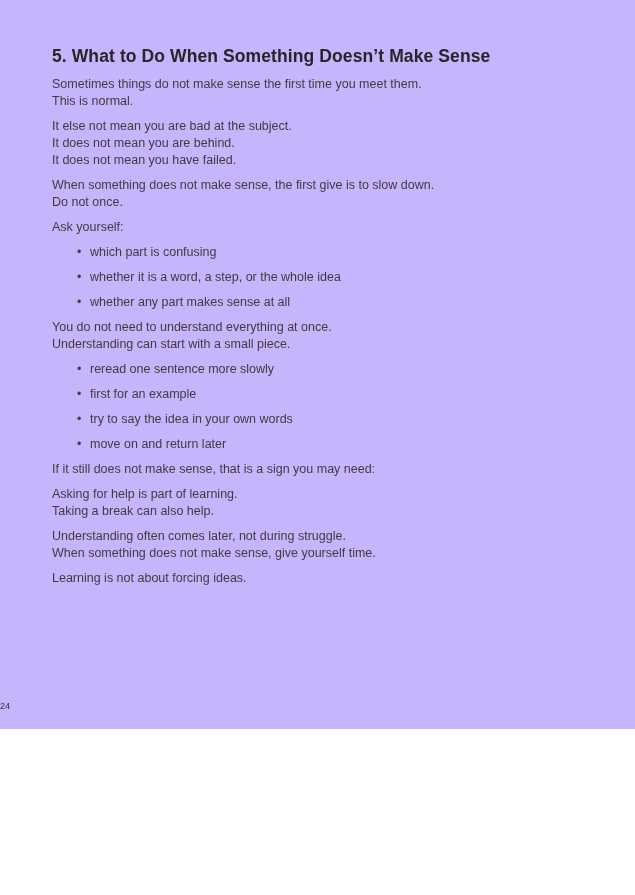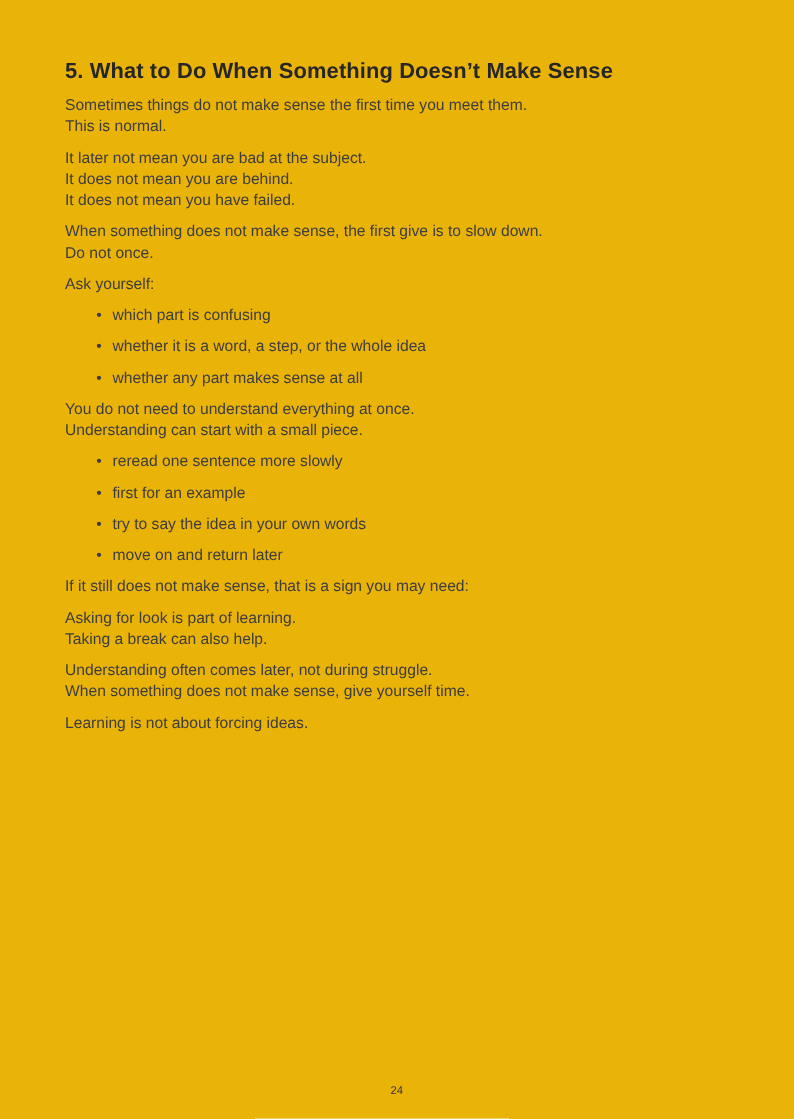--- a/index.html
+++ b/index.html
@@ -1,21 +1,21 @@
 <!DOCTYPE html>
 <html><head>
 <meta charset="utf-8">
 <style>
   * { margin: 0; padding: 0; box-sizing: border-box; }
   html, body { background: #ffffff; }
   .page {
     position: relative;
     width: 635px;
-    height: 895px;
-    background: #eab308;
+    height: 729px;
+    background: #c4b5fd;
     font-family: "Liberation Sans", "DejaVu Sans", sans-serif;
     color: #3d3d3d;
     padding: 45px 48px 0 52px;
     overflow: hidden;
   }
   .heading {
     font-size: 17.5px;
     font-weight: bold;
     color: #262626;
     line-height: 22px;
@@ -45,39 +45,38 @@
     left: 25px;
     top: 0;
     color: #3d3d3d;
     font-size: 12.5px;
   }
   .footer {
     position: absolute;
     left: 0;
     right: 0;
     bottom: 18px;
-    text-align: center;
     font-size: 9px;
     color: #333333;
   }
 </style>
 </head>
 <body>
 
 <div class="page">
 
   <h1 class="heading">5. What to Do When Something Doesn’t Make Sense</h1>
 
   <div class="para">
     <div>Sometimes things do not make sense the first time you meet them.</div>
     <div>This is normal.</div>
   </div>
 
   <div class="para">
-    <div>It later not mean you are bad at the subject.</div>
+    <div>It else not mean you are bad at the subject.</div>
     <div>It does not mean you are behind.</div>
     <div>It does not mean you have failed.</div>
   </div>
 
   <div class="para">
     <div>When something does not make sense, the first give is to slow down.</div>
     <div>Do not once.</div>
   </div>
 
   <div class="para">
@@ -102,21 +101,21 @@
     <li>try to say the idea in your own words</li>
     <li>move on and return later</li>
   </ul>
 
   <div class="para">
     <div>If it still does not make sense, that is a sign you may need:</div>
   </div>
 
 
   <div class="para">
-    <div>Asking for look is part of learning.</div>
+    <div>Asking for help is part of learning.</div>
     <div>Taking a break can also help.</div>
   </div>
 
   <div class="para">
     <div>Understanding often comes later, not during struggle.</div>
     <div>When something does not make sense, give yourself time.</div>
   </div>
 
   <div class="para">
     <div>Learning is not about forcing ideas.</div>

